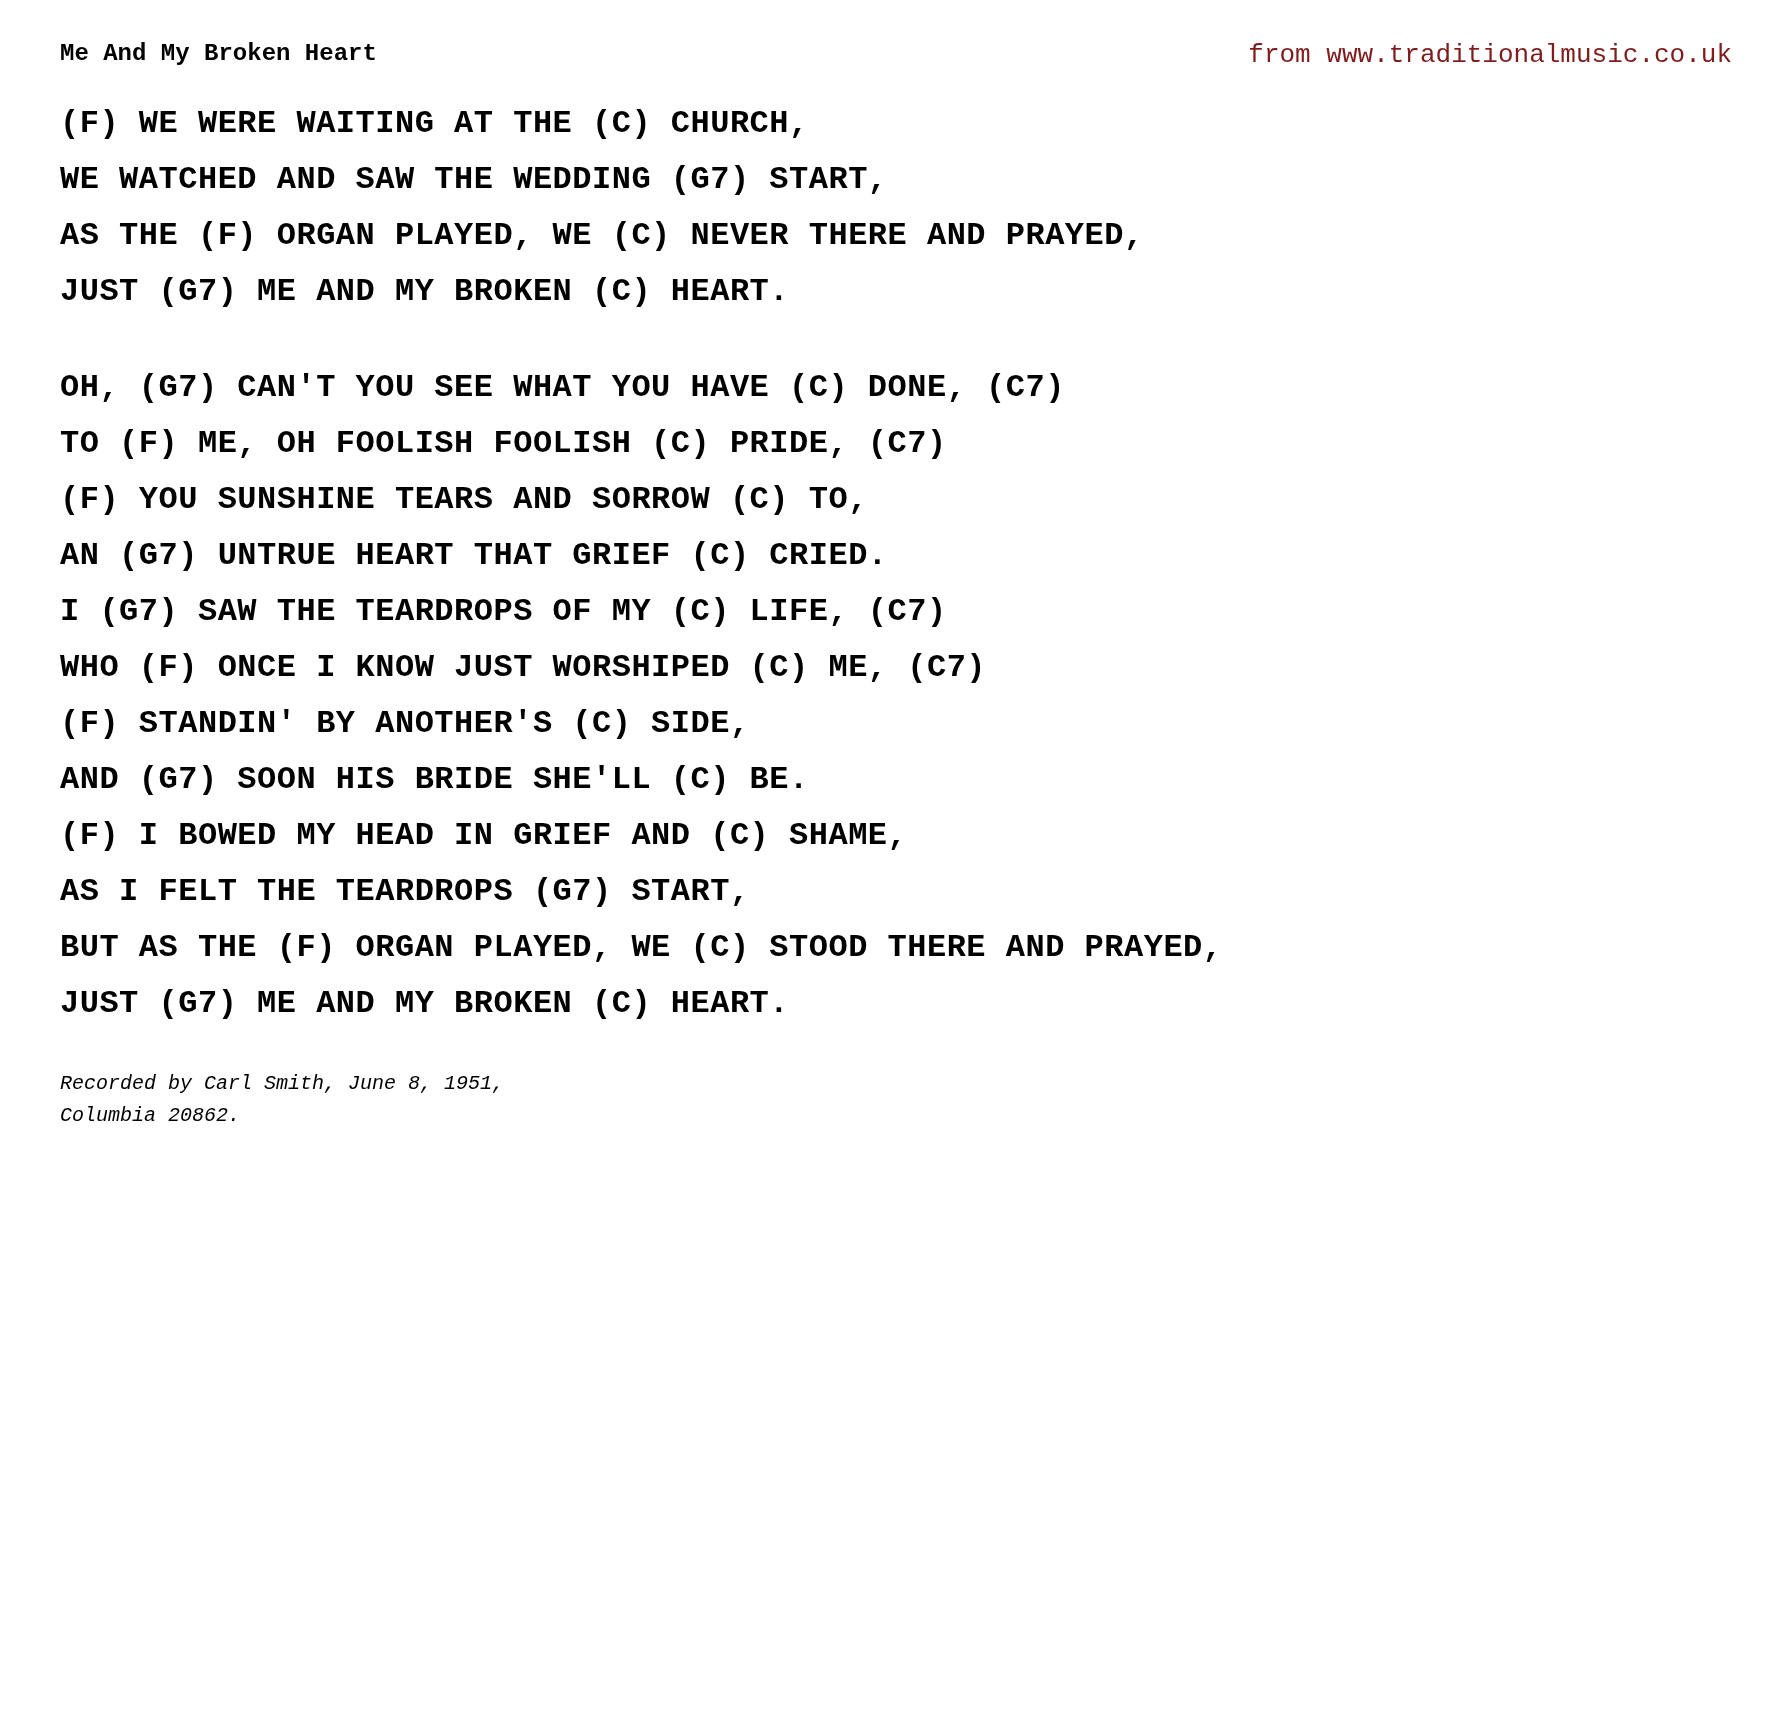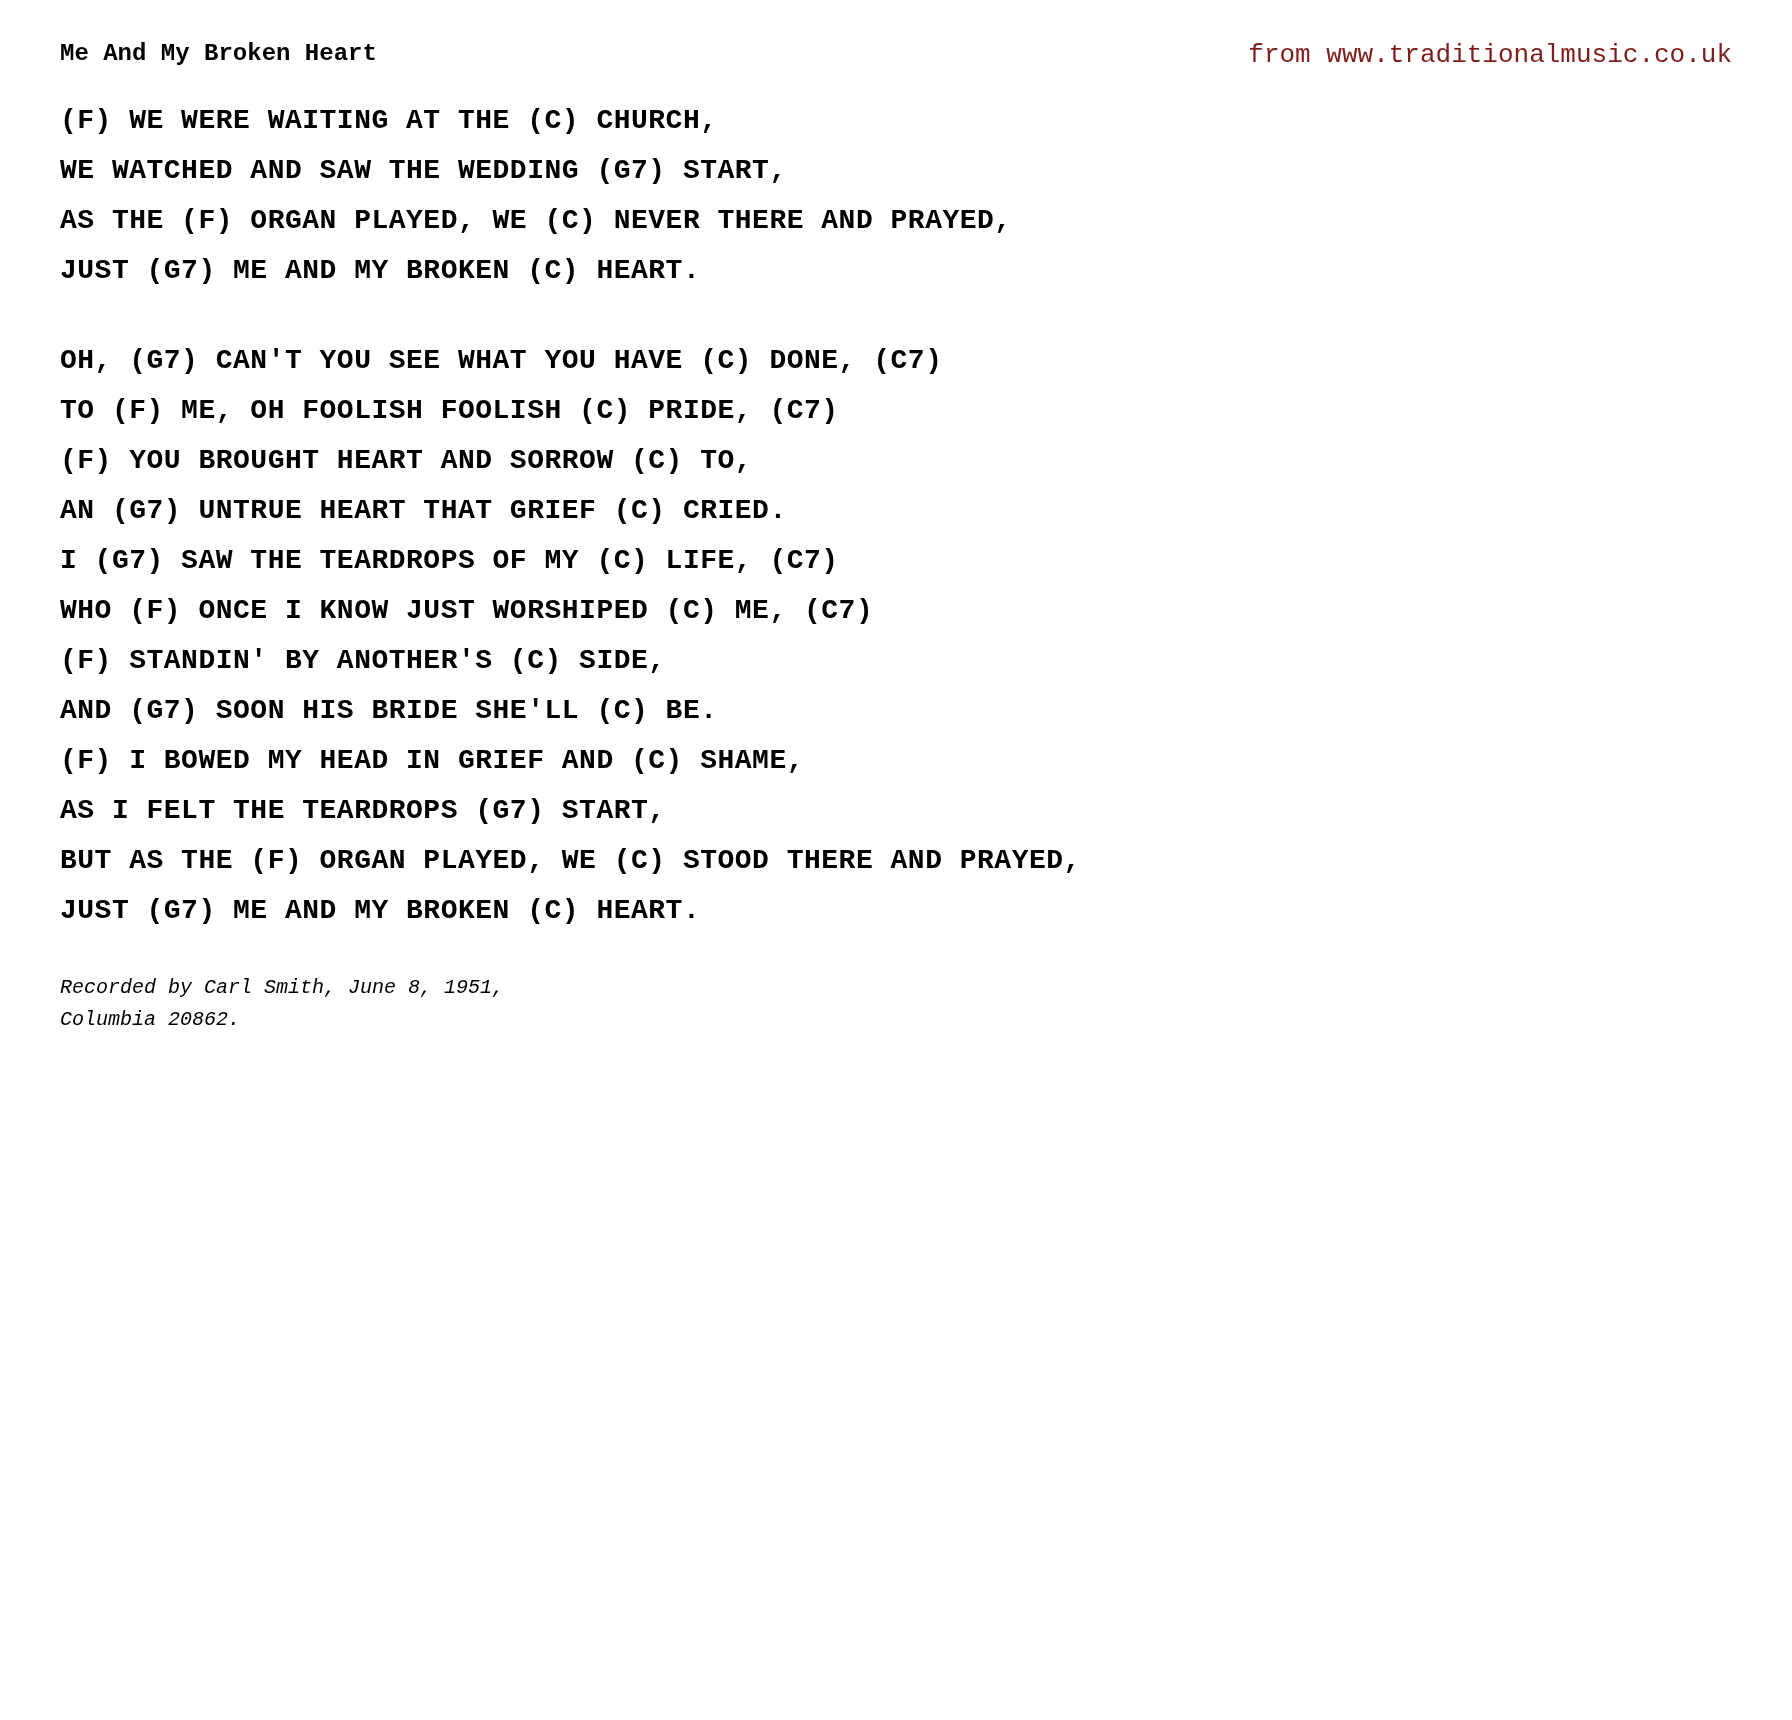--- a/index.html
+++ b/index.html
@@ -34,21 +34,21 @@
       font-size: 26px;
       font-family: 'Courier New', Courier, monospace;
       color: #7f1d1d;
     }
 
     .lyrics-container {
       margin-top: 20px;
     }
 
     .lyric-line {
-      font-size: 28px;
+      font-size: 32px;
       font-family: 'Courier New', Courier, monospace;
       font-weight: bold;
       line-height: 1.5;
       margin-bottom: 8px;
       letter-spacing: 0.5px;
     }
 
     .lyric-line.empty {
       margin-bottom: 20px;
       height: 20px;
@@ -72,21 +72,21 @@
 </div>
 
 <div class="lyrics-container">
 <div class="lyric-line">(F) WE WERE WAITING AT THE (C) CHURCH,</div>
     <div class="lyric-line">WE WATCHED AND SAW THE WEDDING (G7) START,</div>
     <div class="lyric-line">AS THE (F) ORGAN PLAYED, WE (C) NEVER THERE AND PRAYED,</div>
     <div class="lyric-line">JUST (G7) ME AND MY BROKEN (C) HEART.</div>
     <div class="lyric-line empty"></div>
     <div class="lyric-line">OH, (G7) CAN'T YOU SEE WHAT YOU HAVE (C) DONE,   (C7)</div>
     <div class="lyric-line">TO (F) ME, OH FOOLISH FOOLISH (C) PRIDE,   (C7)</div>
-    <div class="lyric-line">(F) YOU BROUGHT HEART AND SORROW (C) TO,</div>
+    <div class="lyric-line">(F) YOU SUNSHINE TEARS AND SORROW (C) TO,</div>
     <div class="lyric-line">AN (G7) UNTRUE HEART THAT GRIEF (C) CRIED.</div>
     <div class="lyric-line">I (G7) SAW THE TEARDROPS OF MY (C) LIFE,   (C7)</div>
     <div class="lyric-line">WHO (F) ONCE I KNOW JUST WORSHIPED (C) ME,   (C7)</div>
     <div class="lyric-line">(F) STANDIN' BY ANOTHER'S (C) SIDE,</div>
     <div class="lyric-line">AND (G7) SOON HIS BRIDE SHE'LL (C) BE.</div>
     <div class="lyric-line">(F) I BOWED MY HEAD IN GRIEF AND (C) SHAME,</div>
     <div class="lyric-line">AS I FELT THE TEARDROPS (G7) START,</div>
     <div class="lyric-line">BUT AS THE (F) ORGAN PLAYED, WE (C) STOOD THERE AND PRAYED,</div>
     <div class="lyric-line">JUST (G7) ME AND MY BROKEN (C) HEART.</div>
   </div>

